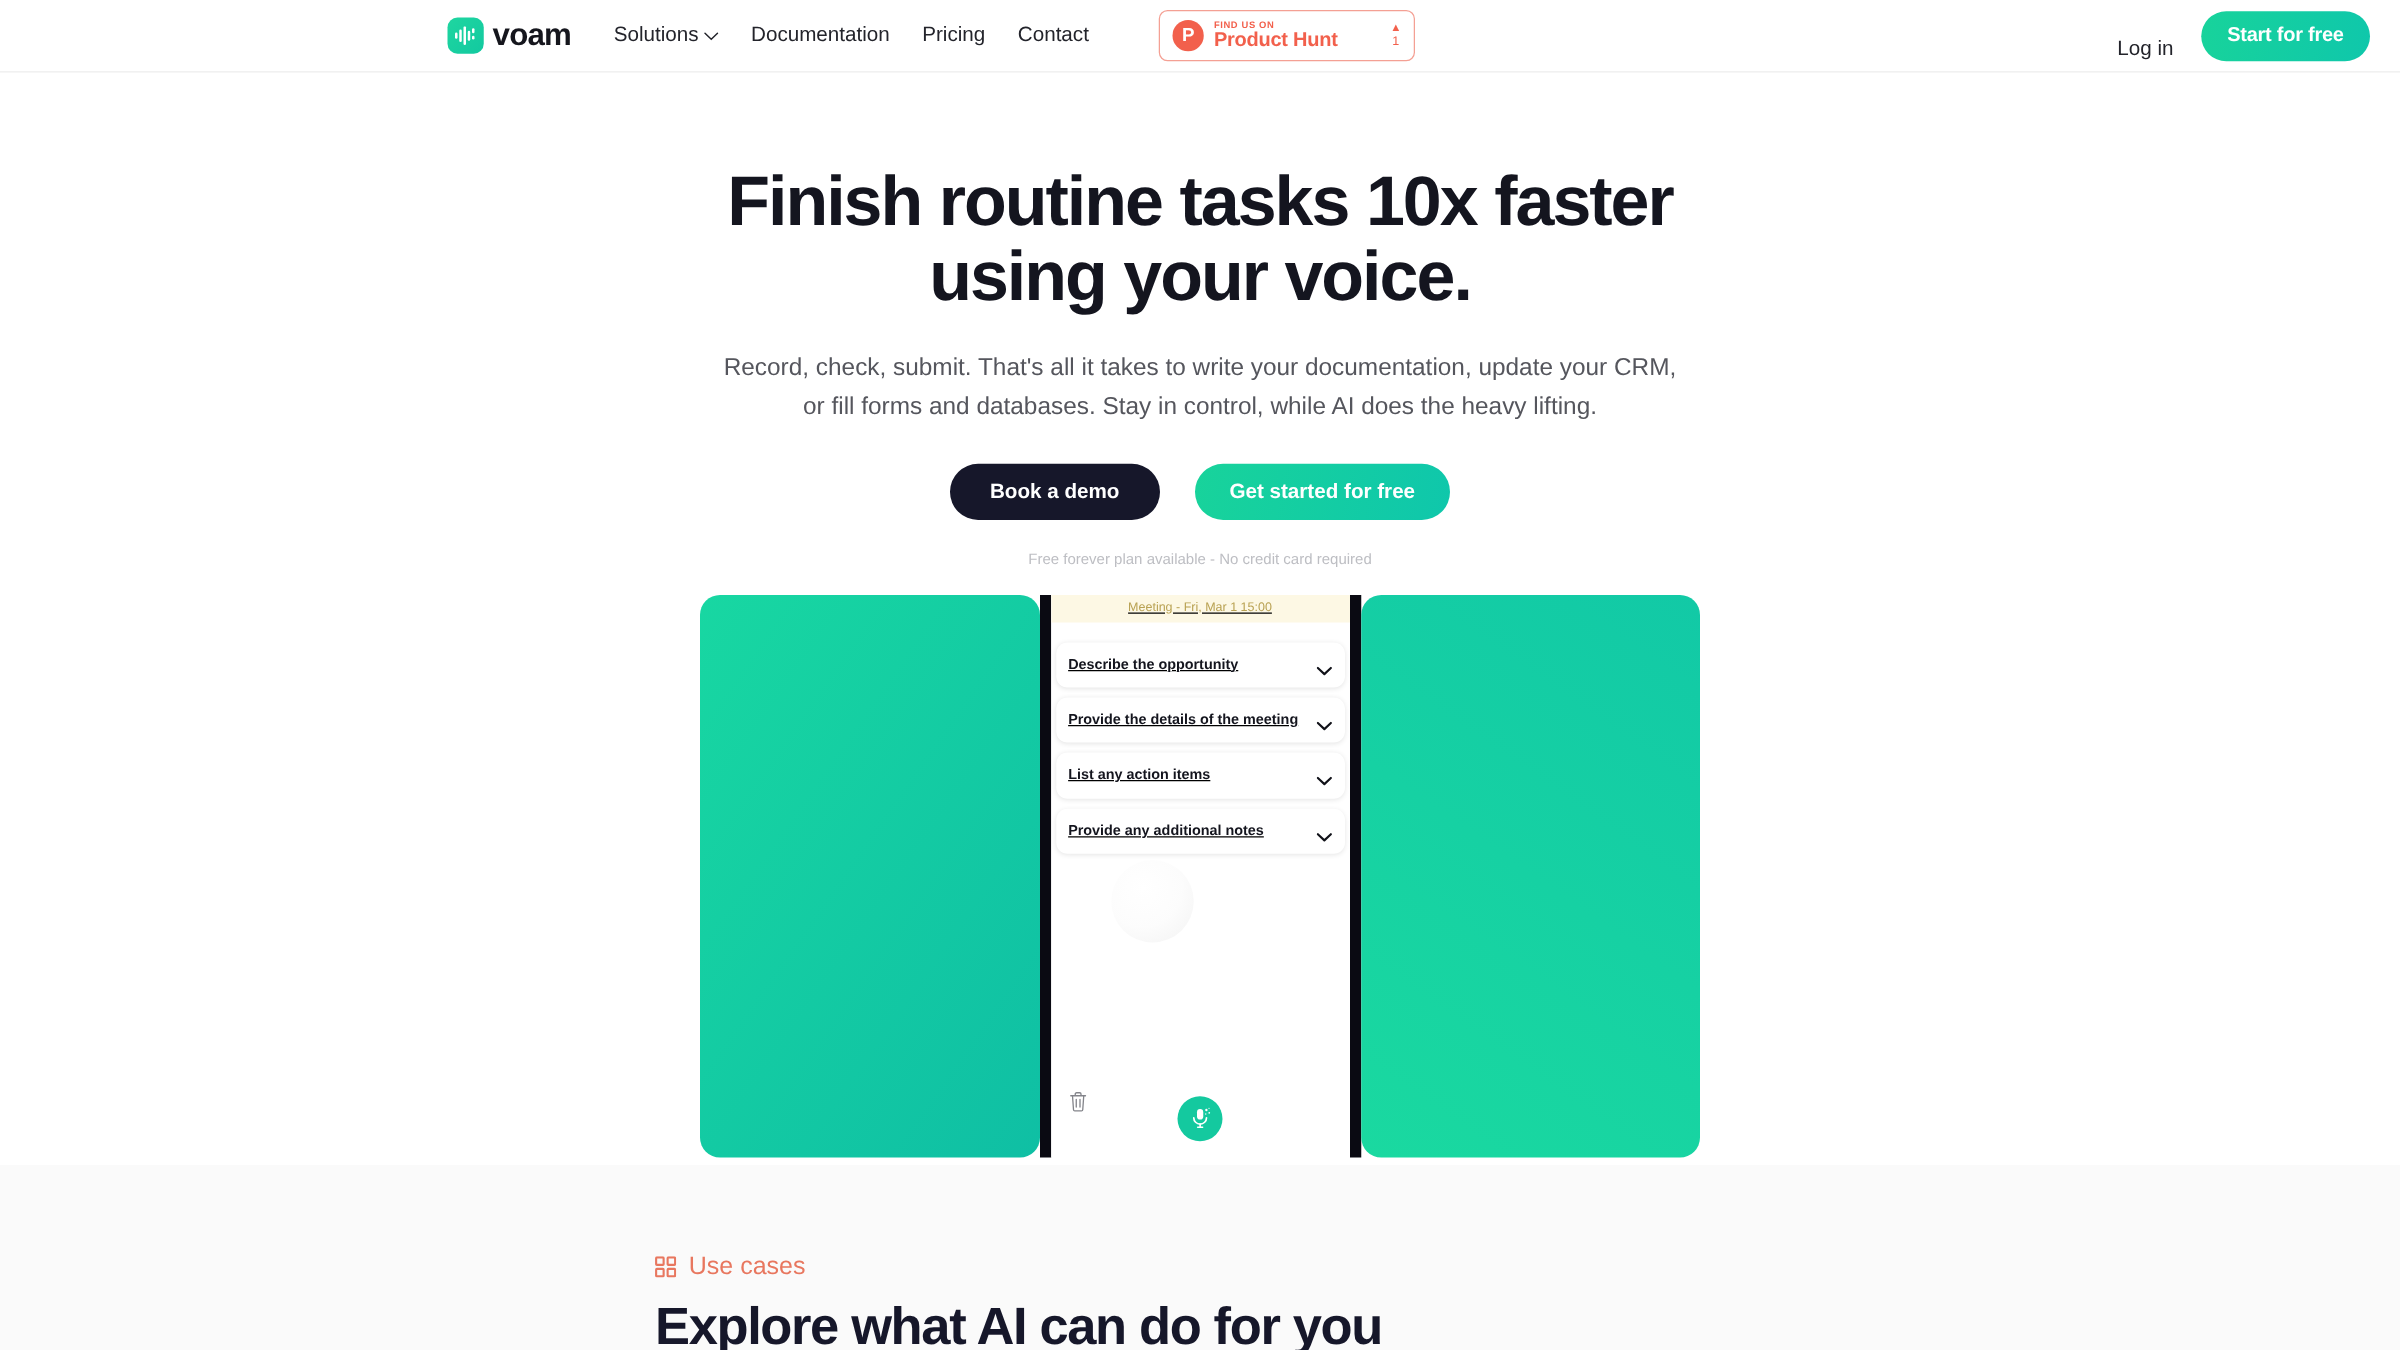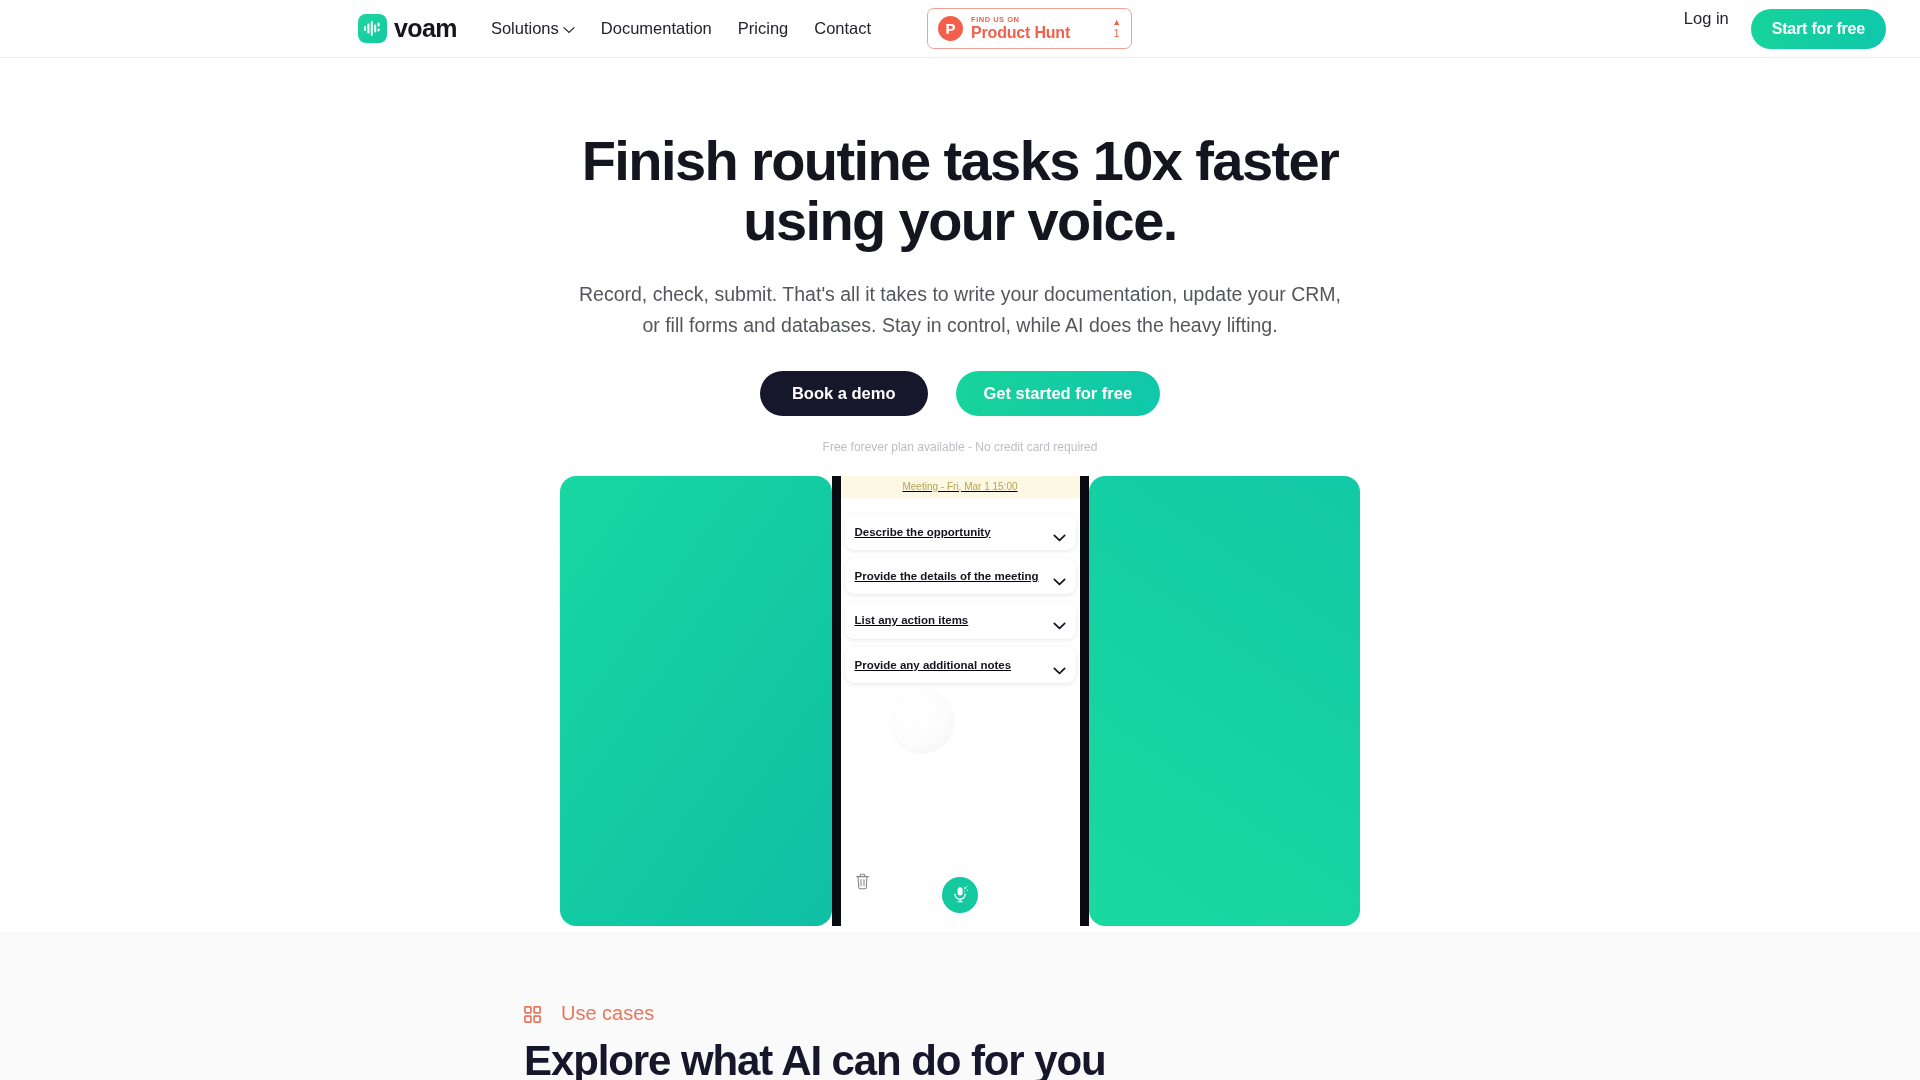--- a/index.html
+++ b/index.html
@@ -99,23 +99,23 @@
     margin-left: auto;
     text-align: center;
     color: #f2604c;
     line-height: 1;
   }
   .ph-arrow { font-size: 9px; display: block; }
   .ph-count { font-size: 10px; display: block; margin-top: 2px; }
 
   .nav-right {
     position: absolute;
-    right: 34px;
-    display: flex;
-    align-items: flex-start;
+    right: 24px;
+    display: flex;
+    align-items: flex-end;
     gap: 22px;
   }
   .login-link {
     font-size: 16.5px;
     color: #23242b;
     cursor: pointer;
   }
   .btn-start {
     background: linear-gradient(100deg, #18d39b 0%, #0fc7ab 100%);
     color: #ffffff;
@@ -292,21 +292,21 @@
     top: 932px;
     left: 0;
     width: 1920px;
     height: 148px;
     background: #fafafa;
   }
   .uc-inner { padding: 70px 0 0 524px; }
   .uc-eyebrow {
     display: flex;
     align-items: center;
-    gap: 20px;
+    gap: 10px;
     color: #e8775f;
     font-size: 20px;
   }
   .grid-icon { width: 17px; height: 17px; flex: 0 0 auto; }
   .uc-heading {
     margin-top: 13px;
     font-size: 42px;
     font-weight: 700;
     color: #16172a;
     letter-spacing: -1.1px;

